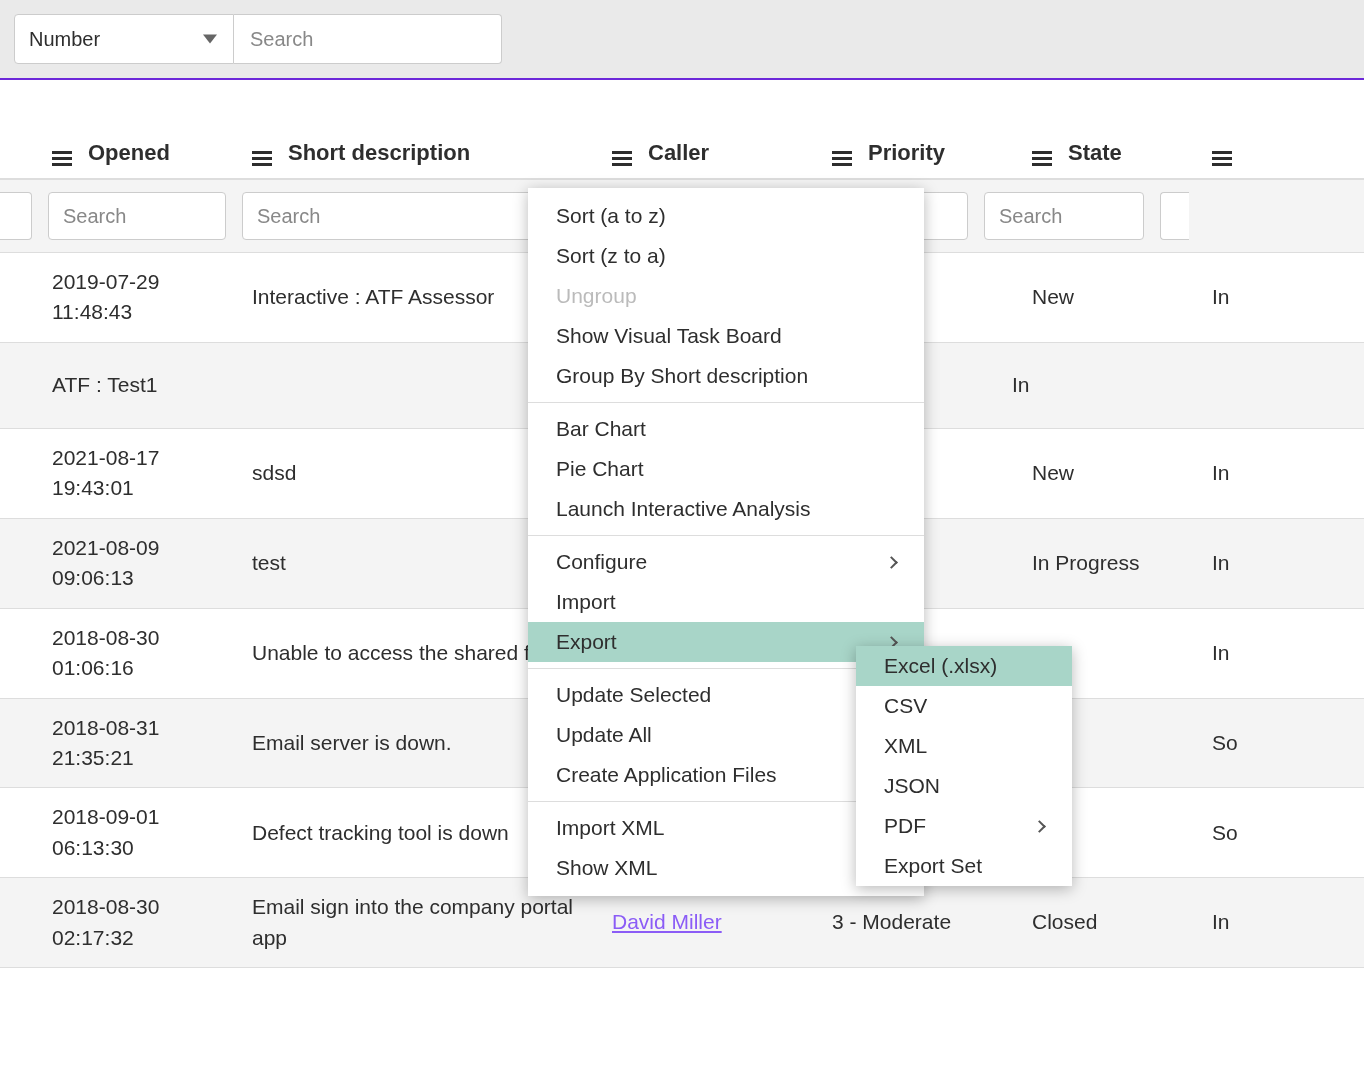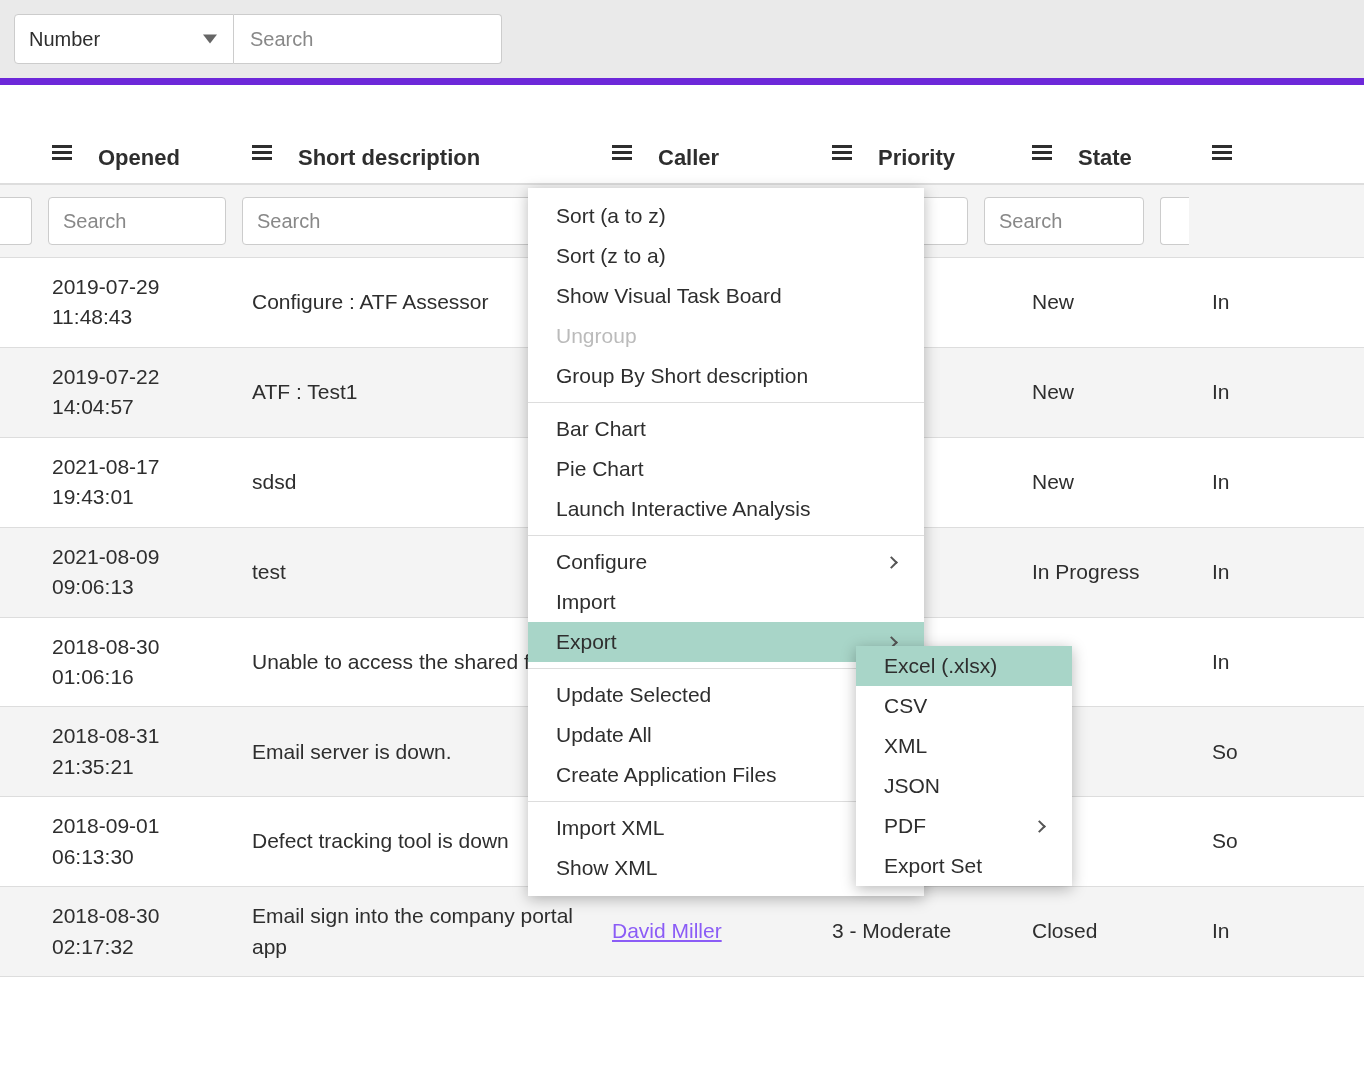--- a/index.html
+++ b/index.html
@@ -8,21 +8,21 @@
       font-size: 20px;
       color: #2e2e2e;
       background: #fff;
       overflow: hidden;
       width: 1364px;
       height: 1092px;
     }
     .top-bar {
       background: #eaeaea;
       padding: 14px;
-      border-bottom: 7px solid #6d28d9;
+      border-bottom: 2px solid #6d28d9;
       display: flex;
       gap: 0;
     }
     .select-wrap {
       position: relative;
       background: #fff;
       border: 1px solid #ccc;
       border-radius: 4px 0 0 4px;
       height: 50px;
       width: 220px;
@@ -57,22 +57,22 @@
       padding-top: 60px;
     }
     .header-row {
       display: flex;
       border-bottom: 2px solid #ddd;
       padding-bottom: 12px;
     }
     .col-spacer { width: 40px; flex-shrink: 0;}
     .col-h {
       display: flex;
-      align-items: flex-start;
-      gap: 26px;
+      align-items: flex-end;
+      gap: 16px;
       font-weight: 600;
       font-size: 22px;
       padding: 0 12px;
     }
     .hamburger-icon {
       display: inline-flex;
       flex-direction: column;
       gap: 3px;
       width: 20px;
     }
@@ -241,29 +241,28 @@
     <div class="filter-input fi-state">
         <span>Search</span>
       </div>
     <div class="filter-input fi-last"></div>
   </div>
 
   <div id="rows-container">
       <div class="data-row">
         <div class="col-spacer"></div>
         <div class="cell c-opened">2019-07-29<br>11:48:43</div>
-        <div class="cell c-short">Configure : ATF Assessor</div>
+        <div class="cell c-short">Interactive : ATF Assessor</div>
         <div class="cell c-caller"></div>
         <div class="cell c-priority">Planning</div>
         <div class="cell c-state">New</div>
         <div class="cell c-last">In</div>
       </div>
       <div class="data-row alt">
         <div class="col-spacer"></div>
-        <div class="cell c-opened">2019-07-22<br>14:04:57</div>
         <div class="cell c-short">ATF : Test1</div>
         <div class="cell c-caller"></div>
         <div class="cell c-priority">Planning</div>
         <div class="cell c-state">New</div>
         <div class="cell c-last">In</div>
       </div>
       <div class="data-row">
         <div class="col-spacer"></div>
         <div class="cell c-opened">2021-08-17<br>19:43:01</div>
         <div class="cell c-short">sdsd</div>
@@ -321,25 +320,25 @@
 
 </div>
 
 <div class="context-menu">
   <div class="menu-item">
       <span>Sort (a to z)</span>
     </div>
   <div class="menu-item">
       <span>Sort (z to a)</span>
     </div>
-  <div class="menu-item">
-      <span>Show Visual Task Board</span>
-    </div>
   <div class="menu-item disabled">
       <span>Ungroup</span>
+    </div>
+  <div class="menu-item">
+      <span>Show Visual Task Board</span>
     </div>
   <div class="menu-item">
       <span>Group By Short description</span>
     </div>
   <div class="menu-sep"></div>
   <div class="menu-item">
       <span>Bar Chart</span>
     </div>
   <div class="menu-item">
       <span>Pie Chart</span>

